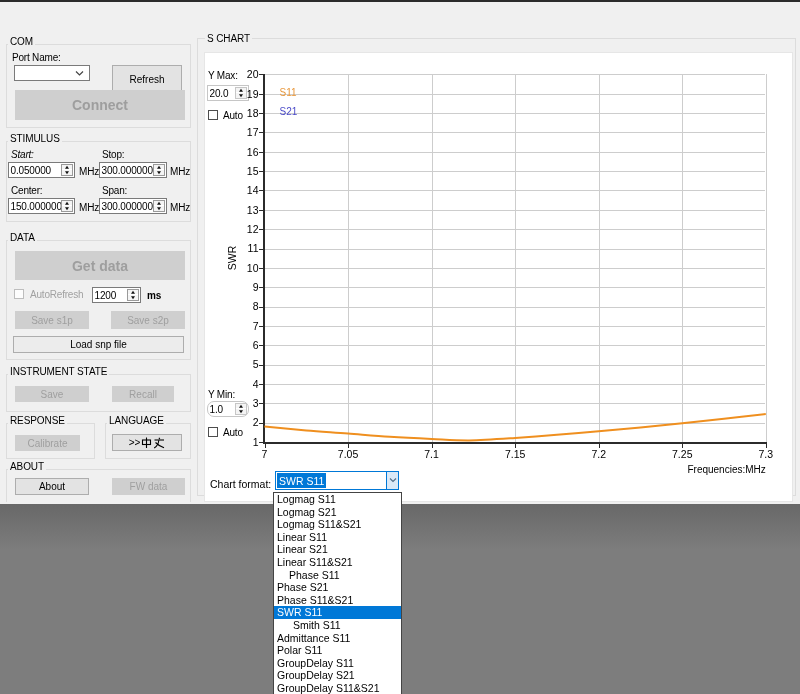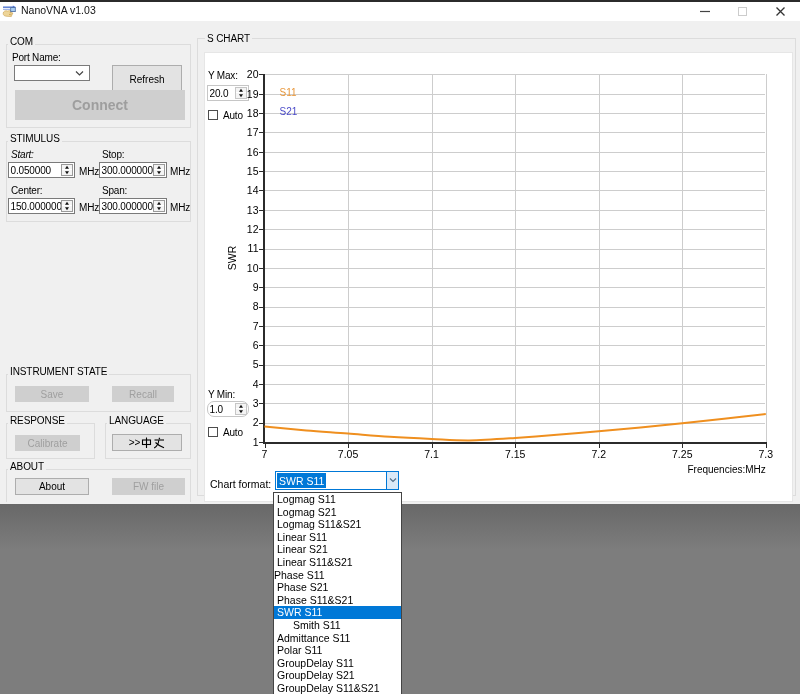--- a/index.html
+++ b/index.html
@@ -34,35 +34,20 @@
            border-top:3px solid #111; }
   .fieldl { border-color:#c6c6c6 !important; }
   .fieldl .spin { border-color:#c6c6c6; }
   .cb { border:1px solid #4d4d4d; background:#fff; width:10px; height:10px; }
   .cbd { border:1px solid #bdbdbd; background:#fdfdfd; width:10px; height:10px; }
 </style>
 </head>
 <body>
 <div id="window" class="abs">
   <div id="topborder" class="abs"></div>
-  <div id="titlebar" class="abs">
-    <svg class="abs" style="left:2px;top:2px" width="15" height="15" viewBox="0 0 15 15">
-      <line x1="1" y1="3.2" x2="11.5" y2="3.2" stroke="#5b7fd4" stroke-width="1.5"></line>
-      <line x1="1" y1="5.3" x2="8" y2="5.3" stroke="#8ba3e2" stroke-width="1"></line>
-      <path d="M10.8 1.6 L14.2 3.2 L10.8 4.8 Z" fill="#4f74d8"></path>
-      <path d="M1.2 9.5 C1.2 7.2 3.5 6.2 5.5 7 L10.5 6.2 L11.3 7.5 L7.8 8.7 L10.8 9 L10.4 10.4 L7 10.4 L9.8 11.3 L9.3 12.6 L5 12.3 C2.6 12.3 1.2 11.3 1.2 9.5 Z" fill="#eed598" stroke="#c9a04e" stroke-width="0.6"></path>
-      <rect x="8.7" y="3.6" width="4.6" height="4" fill="#a8cdf0" stroke="#49699e" stroke-width="0.8"></rect>
-    </svg>
-    <span id="title" class="abs">NanoVNA v1.03</span>
-    <svg class="abs" style="left:698px;top:0" width="100" height="19" viewBox="0 0 100 19">
-      <line x1="2" y1="9.5" x2="12" y2="9.5" stroke="#444" stroke-width="1.2"></line>
-      <rect x="40.5" y="5.5" width="8" height="8" fill="none" stroke="#cccccc" stroke-width="1"></rect>
-      <path d="M78.5 5.5 L86.5 13.5 M86.5 5.5 L78.5 13.5" stroke="#333" stroke-width="1.3"></path>
-    </svg>
-  </div>
 
   <div class="abs grp" style="left:6px;top:44px;width:185px;height:84px;">
     <span class="lbl">COM</span>
     <span class="abs l11" style="left:5px;top:7px;">Port Name:</span>
     <div class="abs field" style="left:7px;top:20px;width:76px;height:16px;">
       <svg class="abs" style="right:5px;top:4px" width="9" height="7" viewBox="0 0 9 7">
         <path d="M1 1.5 L4.5 5 L8 1.5" fill="none" stroke="#444" stroke-width="1.2"></path>
       </svg>
     </div>
     <div class="abs btn" style="left:105px;top:20px;width:70px;height:28px;">Refresh</div>
@@ -118,20 +103,41 @@
             <i class="tri-u"></i>
           </span>
           <span class="sd">
             <i class="tri-d"></i>
           </span>
         </span>
     </div>
     <span class="abs l11" style="left:163px;top:60px;">MHz</span>
   </div>
 
+  <div class="abs grp" style="left:6px;top:240px;width:185px;height:120px;">
+    <span class="lbl">DATA</span>
+    <div class="abs btnd" style="left:8px;top:10px;width:170px;height:29px;font-size:14px;font-weight:bold;color:#9e9e9e;">Get data</div>
+    <div class="abs cbd" style="left:7px;top:48px;"></div>
+    <span class="abs l11 dis" style="left:23px;top:48px;font-size:10px;">AutoRefresh</span>
+    <div class="abs field" style="left:85px;top:46px;width:49px;height:16px;">
+      <span class="ftext">1200</span>
+      <span class="spin">
+          <span class="su">
+            <i class="tri-u"></i>
+          </span>
+          <span class="sd">
+            <i class="tri-d"></i>
+          </span>
+        </span>
+    </div>
+    <span class="abs l11" style="left:140px;top:49px;font-size:10px;font-weight:bold;">ms</span>
+    <div class="abs btnd" style="left:8px;top:70px;width:74px;height:18px;">Save s1p</div>
+    <div class="abs btnd" style="left:104px;top:70px;width:74px;height:18px;">Save s2p</div>
+    <div class="abs btn" style="left:6px;top:95px;width:171px;height:17px;background:#ececec;">Load snp file</div>
+  </div>
 
   <div class="abs grp" style="left:6px;top:374px;width:185px;height:38px;">
     <span class="lbl">INSTRUMENT STATE</span>
     <div class="abs btnd" style="left:8px;top:11px;width:74px;height:16px;">Save</div>
     <div class="abs btnd" style="left:105px;top:11px;width:62px;height:16px;">Recall</div>
   </div>
 
   <div class="abs grp" style="left:6px;top:423px;width:89px;height:36px;">
     <span class="lbl">RESPONSE</span>
     <div class="abs btnd" style="left:8px;top:11px;width:65px;height:16px;">Calibrate</div>
@@ -150,21 +156,21 @@
           <path d="M17.8 3.2 C17.5 6.5 15.5 9.5 13.2 11"></path>
           <path d="M14.5 5.5 C16.5 7.5 21 10 23 10.8"></path>
         </g>
       </svg>
     </div>
   </div>
 
   <div class="abs grp" style="left:6px;top:469px;width:185px;height:33px;border-bottom:none;">
     <span class="lbl">ABOUT</span>
     <div class="abs btn" style="left:8px;top:8px;width:74px;height:17px;">About</div>
-    <div class="abs btnd" style="left:105px;top:8px;width:73px;height:17px;">FW file</div>
+    <div class="abs btnd" style="left:105px;top:8px;width:73px;height:17px;">FW data</div>
   </div>
 
   <div class="abs grp" style="left:197px;top:38px;width:599px;height:458px;">
     <span class="lbl" style="left:7px;top:-7px;">S CHART</span>
   </div>
   <div class="abs" style="left:204px;top:52px;width:589px;height:450px;background:#ffffff;border:1px solid #e6e6e6;"></div>
 
   <span class="abs l11" style="left:208px;top:70px;">Y Max:</span>
   <div class="abs field fieldl" style="left:207px;top:85px;width:42px;height:16px;">
     <span class="ftext">20.0</span>
@@ -298,21 +304,21 @@
 
 <div class="abs" style="left:0;top:504px;width:800px;height:58px;background:linear-gradient(to bottom,#686868,#7d7d7d 46px);"></div>
 
 <div id="ddl" class="abs" style="left:273px;top:492px;width:129px;height:202px;background:#fff;border:1px solid #444;border-bottom:none;">
     <div style="height:12.6px;font-size:10.5px;line-height:12.6px;padding-left:3px;color:#000;">Logmag S11</div>
     <div style="height:12.6px;font-size:10.5px;line-height:12.6px;padding-left:3px;color:#000;">Logmag S21</div>
     <div style="height:12.6px;font-size:10.5px;line-height:12.6px;padding-left:3px;color:#000;">Logmag S11&amp;S21</div>
     <div style="height:12.6px;font-size:10.5px;line-height:12.6px;padding-left:3px;color:#000;">Linear S11</div>
     <div style="height:12.6px;font-size:10.5px;line-height:12.6px;padding-left:3px;color:#000;">Linear S21</div>
     <div style="height:12.6px;font-size:10.5px;line-height:12.6px;padding-left:3px;color:#000;">Linear S11&amp;S21</div>
-    <div style="height:12.6px;font-size:10.5px;line-height:12.6px;padding-left:0;color:#000;">Phase S11</div>
+    <div style="height:12.6px;font-size:10.5px;line-height:12.6px;padding-left:15px;color:#000;">Phase S11</div>
     <div style="height:12.6px;font-size:10.5px;line-height:12.6px;padding-left:3px;color:#000;">Phase S21</div>
     <div style="height:12.6px;font-size:10.5px;line-height:12.6px;padding-left:3px;color:#000;">Phase S11&amp;S21</div>
     <div style="height:12.6px;font-size:10.5px;line-height:12.6px;padding-left:3px;background:#0078d7;color:#fff;">SWR S11</div>
     <div style="height:12.6px;font-size:10.5px;line-height:12.6px;padding-left:19px;color:#000;">Smith S11</div>
     <div style="height:12.6px;font-size:10.5px;line-height:12.6px;padding-left:3px;color:#000;">Admittance S11</div>
     <div style="height:12.6px;font-size:10.5px;line-height:12.6px;padding-left:3px;color:#000;">Polar S11</div>
     <div style="height:12.6px;font-size:10.5px;line-height:12.6px;padding-left:3px;color:#000;">GroupDelay S11</div>
     <div style="height:12.6px;font-size:10.5px;line-height:12.6px;padding-left:3px;color:#000;">GroupDelay S21</div>
     <div style="height:12.6px;font-size:10.5px;line-height:12.6px;padding-left:3px;color:#000;">GroupDelay S11&amp;S21</div>
   </div>

